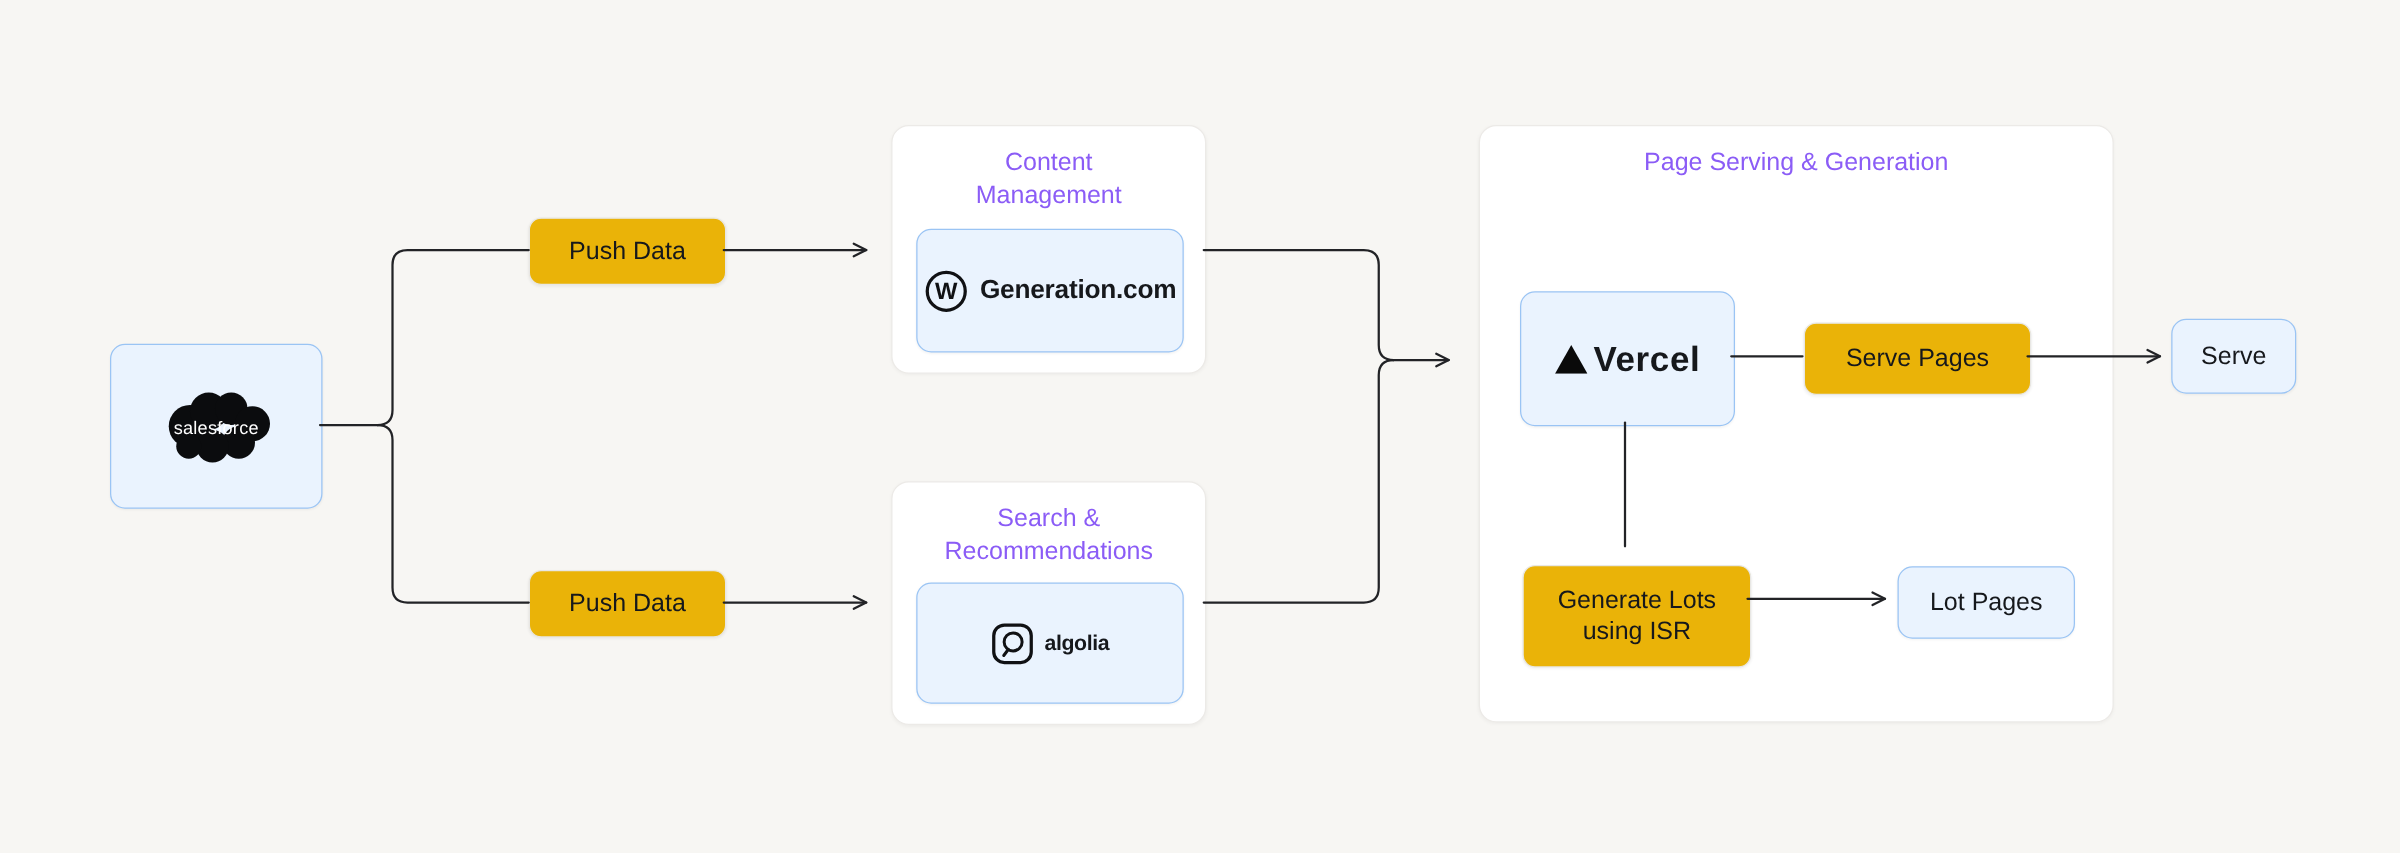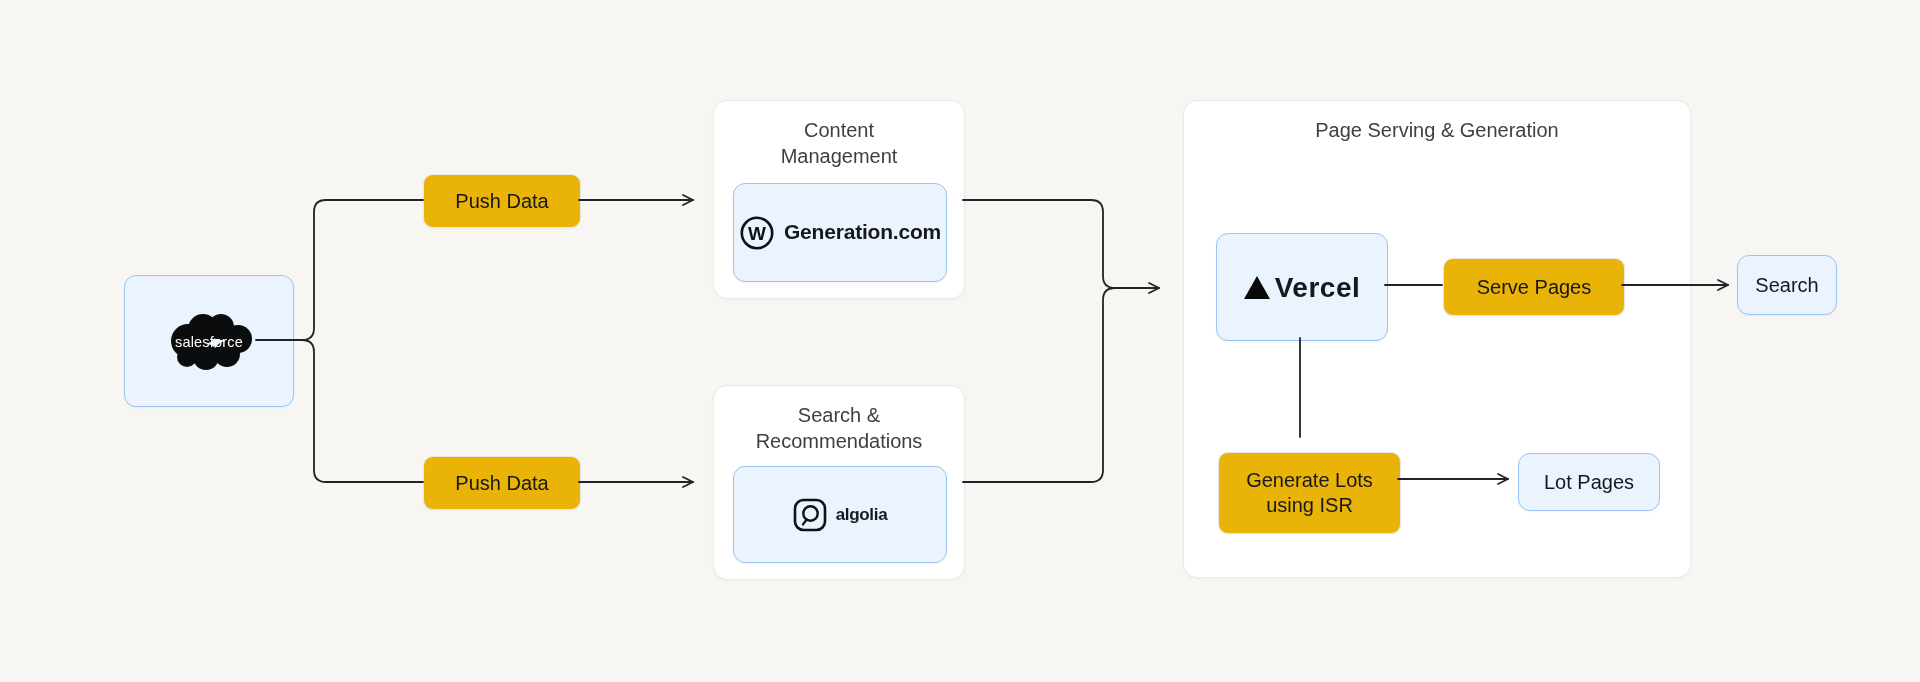--- a/index.html
+++ b/index.html
@@ -17,35 +17,35 @@
   }
   .node.blue{
     background:#eaf3fe;border:1.6px solid #9ac4f4;border-radius:12px;
   }
   .container{
     position:absolute;background:#ffffff;border:1px solid #eceae7;
     border-radius:14px;box-shadow:0 1px 3px rgba(0,0,0,.04);
   }
   .container-title{
     position:absolute;top:16px;left:0;right:0;margin:0 auto;
-    font-size:20px;line-height:1.3;text-align:center;color:#404040;
+    font-size:20px;line-height:1.3;text-align:center;color:#8b5cf6;
   }
   .wordmark-row{display:flex;align-items:center;justify-content:center;gap:9px;}
   .wp-text{font-size:21px;font-weight:600;letter-spacing:-0.2px;}
   .algolia-text{font-size:17px;font-weight:700;letter-spacing:-0.3px;}
   .vercel-text{font-size:28px;font-weight:700;letter-spacing:0.5px;}
   .wire-layer{position:absolute;inset:0;pointer-events:none;}
   svg text{font-family:"Liberation Sans", sans-serif;}
 </style>
 </head>
 <body>
 
 <div class="canvas">
 
-  <div class="node blue" style="left:88px;top:275px;width:168px;height:130px;margin-left:36px;">
+  <div class="node blue" style="left:88px;top:275px;width:168px;height:130px;">
     <svg width="96" height="70" viewBox="0 0 96 70">
       <g fill="#0b0c0e">
         <circle cx="27" cy="35" r="17"></circle>
         <circle cx="42" cy="23" r="15"></circle>
         <circle cx="60" cy="21" r="13"></circle>
         <circle cx="77" cy="33" r="14"></circle>
         <circle cx="66" cy="48" r="13"></circle>
         <circle cx="45" cy="51" r="13"></circle>
         <circle cx="26" cy="51" r="10"></circle>
       </g>
@@ -107,21 +107,21 @@
     <div class="node" style="left:34px;top:351px;width:181px;height:80px;">
       <span style="display:inline-block;width:140px;">Generate Lots using ISR</span>
     </div>
 
     <div class="node blue" style="left:334px;top:352px;width:140px;height:56px;text-align:center;">
       <span>Lot Pages</span>
     </div>
   </div>
 
   <div class="node blue" style="left:1737px;top:255px;width:98px;height:58px;">
-    <span>Search</span>
+    <span>Serve</span>
   </div>
 
   <svg class="wire-layer" width="1920" height="682" viewBox="0 0 1920 682">
     <defs>
       <marker id="arrowhead" markerUnits="userSpaceOnUse" markerWidth="18" markerHeight="18" refX="13" refY="8" orient="auto">
         <path d="M3,3 L13,8 L3,13" fill="none" stroke="#222326" stroke-width="1.8" stroke-linecap="round" stroke-linejoin="round"></path>
       </marker>
     </defs>
     <g fill="none" stroke="#222326" stroke-width="1.8" stroke-linecap="round">
 

